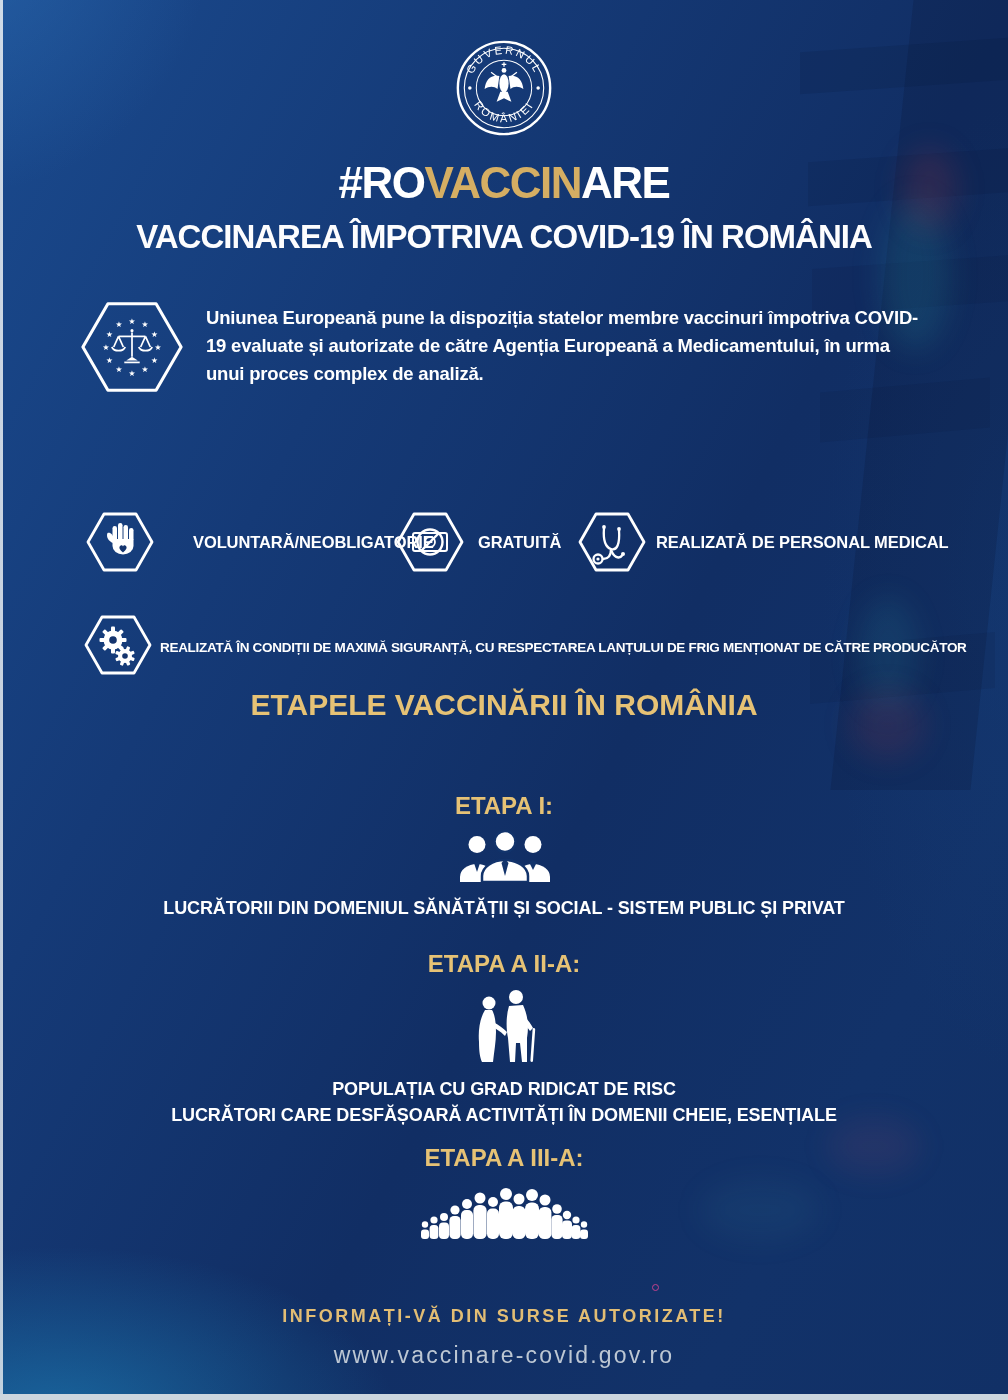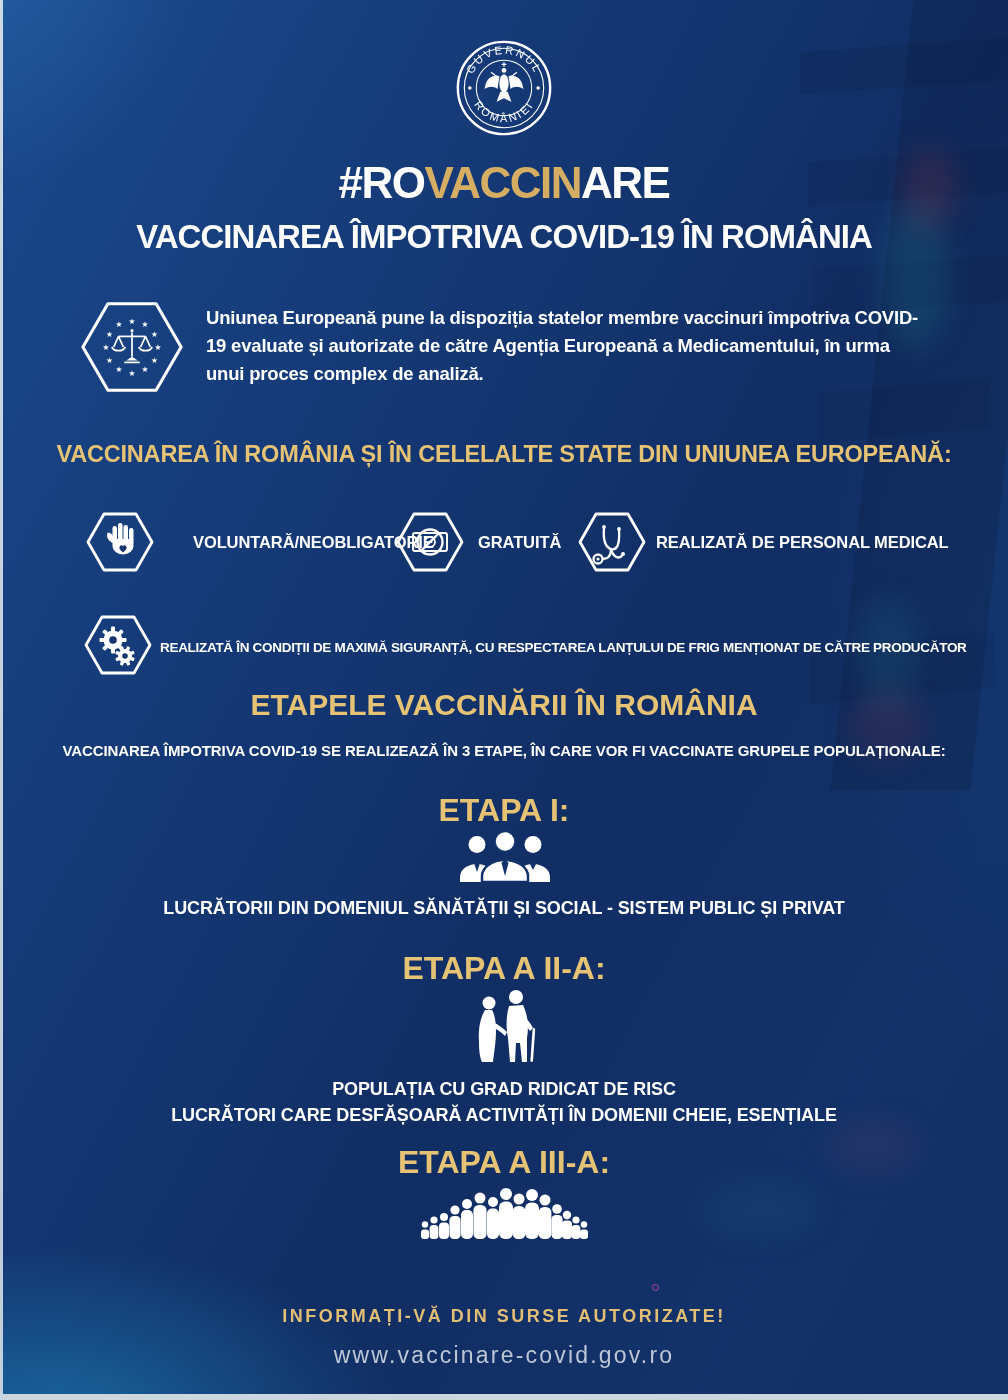--- a/index.html
+++ b/index.html
@@ -23,21 +23,21 @@
   .dot-artifact{position:absolute;left:652px;top:1284px;width:5px;height:5px;border:1.5px solid #c2418e;border-radius:50%;}
   
   #title{top:158px;font-size:44px;font-weight:bold;letter-spacing:-1.5px;}
   #subtitle{top:218px;font-size:33px;font-weight:bold;letter-spacing:-1px;color:#fdfdfe;}
   #eu-text{left:206px;top:304px;width:724px;font-size:18.5px;font-weight:bold;line-height:28px;letter-spacing:-0.2px;}
   #eu-header{top:441px;font-size:23.5px;font-weight:bold;letter-spacing:-0.2px;}
   .feat-label{position:absolute;font-size:16.5px;font-weight:bold;letter-spacing:-0.1px;white-space:nowrap;}
   #safety-label{left:160px;top:640px;font-size:13.5px;font-weight:bold;letter-spacing:-0.3px;white-space:nowrap;}
   #stages-header{top:688px;font-size:30px;font-weight:bold;}
   #stages-intro{top:742px;font-size:15px;font-weight:bold;letter-spacing:-0.1px;}
-  .stage-title{font-size:32px;font-weight:bold;}
+  .stage-title{font-size:24px;font-weight:bold;}
   .stage-label{font-size:18px;font-weight:bold;letter-spacing:-0.1px;}
   #stage2-lines{line-height:26px;}
   #footer-cta{top:1306px;font-size:18px;font-weight:bold;letter-spacing:2.5px;color:#e2bd74;}
   #footer-url{top:1342px;font-size:23px;letter-spacing:2.2px;color:#bdc7d3;font-weight:normal;}
   svg{display:block;}
 </style>
 </head>
 <body>
 
 <div class="poster">
@@ -113,21 +113,20 @@
       <path d="M40,37 L35,48 M40,37 L45,48"></path>
         <path d="M33,48 A7.5,6 0 0 0 47,48"></path>
       <path d="M68,37 L63,48 M68,37 L73,48"></path>
         <path d="M61,48 A7.5,6 0 0 0 75,48"></path>
       <path d="M54,58 L48,62 H60 Z" fill="#fff" stroke="none"></path>
         <path d="M46,64 H62"></path>
     </g>
   </svg>
   <div class="abs" id="eu-text">Uniunea Europeană pune la dispoziția statelor membre vaccinuri împotriva COVID-19 evaluate și autorizate de către Agenția Europeană a Medicamentului, în urma unui proces complex de analiză.</div>
 
-  <div class="abs ctr gold" id="eu-header">VACCINAREA ÎN ROMÂNIA ȘI ÎN CELELALTE STATE DIN UNIUNEA EUROPEANĂ:</div>
 
   <svg class="abs" style="left:86px;top:512px;" width="68" height="60" viewBox="0 0 68 60">
     <path d="M2,30 L18,2 H50 L66,30 L50,58 H18 Z" fill="none" stroke="#fff" stroke-width="2.8" stroke-linejoin="round"></path>
     <g fill="#fff">
       <rect x="26.5" y="14" width="4.5" height="15" rx="2.2"></rect>
       <rect x="32" y="11" width="4.5" height="18" rx="2.2"></rect>
       <rect x="37.5" y="13" width="4.5" height="16" rx="2.2"></rect>
       <rect x="43" y="16" width="4.5" height="13" rx="2.2"></rect>
       <path d="M26.5,27 h21 v7 a10.5,8.5 0 0 1 -21,0 z"></path>
       <path d="M27,31 C22,29 20,24.5 21.5,21 C24.5,20 27,23 28,27 Z"></path>
@@ -183,21 +182,20 @@
       <rect x="-1.7" y="-10" width="3.4" height="4.4" rx="1" transform="rotate(247)"></rect>
       <rect x="-1.7" y="-10" width="3.4" height="4.4" rx="1" transform="rotate(292)"></rect>
       <rect x="-1.7" y="-10" width="3.4" height="4.4" rx="1" transform="rotate(337)"></rect>
       <circle r="7"></circle>
         <circle r="2.8" fill="#14346e"></circle>
     </g>
   </svg>
   <div class="abs" id="safety-label">REALIZATĂ ÎN CONDIȚII DE MAXIMĂ SIGURANȚĂ, CU RESPECTAREA LANȚULUI DE FRIG MENȚIONAT DE CĂTRE PRODUCĂTOR</div>
 
   <div class="abs ctr gold" id="stages-header">ETAPELE VACCINĂRII ÎN ROMÂNIA</div>
-  <div class="abs ctr" id="stages-intro">VACCINAREA ÎMPOTRIVA COVID-19 SE REALIZEAZĂ ÎN 3 ETAPE, ÎN CARE VOR FI VACCINATE GRUPELE POPULAȚIONALE:</div>
 
   <div class="abs ctr gold stage-title" style="top:792px;">ETAPA I:</div>
   <svg class="abs" style="left:450px;top:830px;" width="110" height="52" viewBox="0 0 110 52">
     <g fill="#fff">
       <circle cx="27" cy="14.5" r="8.5"></circle>
       <path d="M10,52 v-5 a17,13 0 0 1 34,0 v5 z"></path>
       <circle cx="83" cy="14.5" r="8.5"></circle>
       <path d="M66,52 v-5 a17,13 0 0 1 34,0 v5 z"></path>
     </g>
     <polygon points="27,30 24,33 27,42 30,33" fill="#12336b"></polygon>

